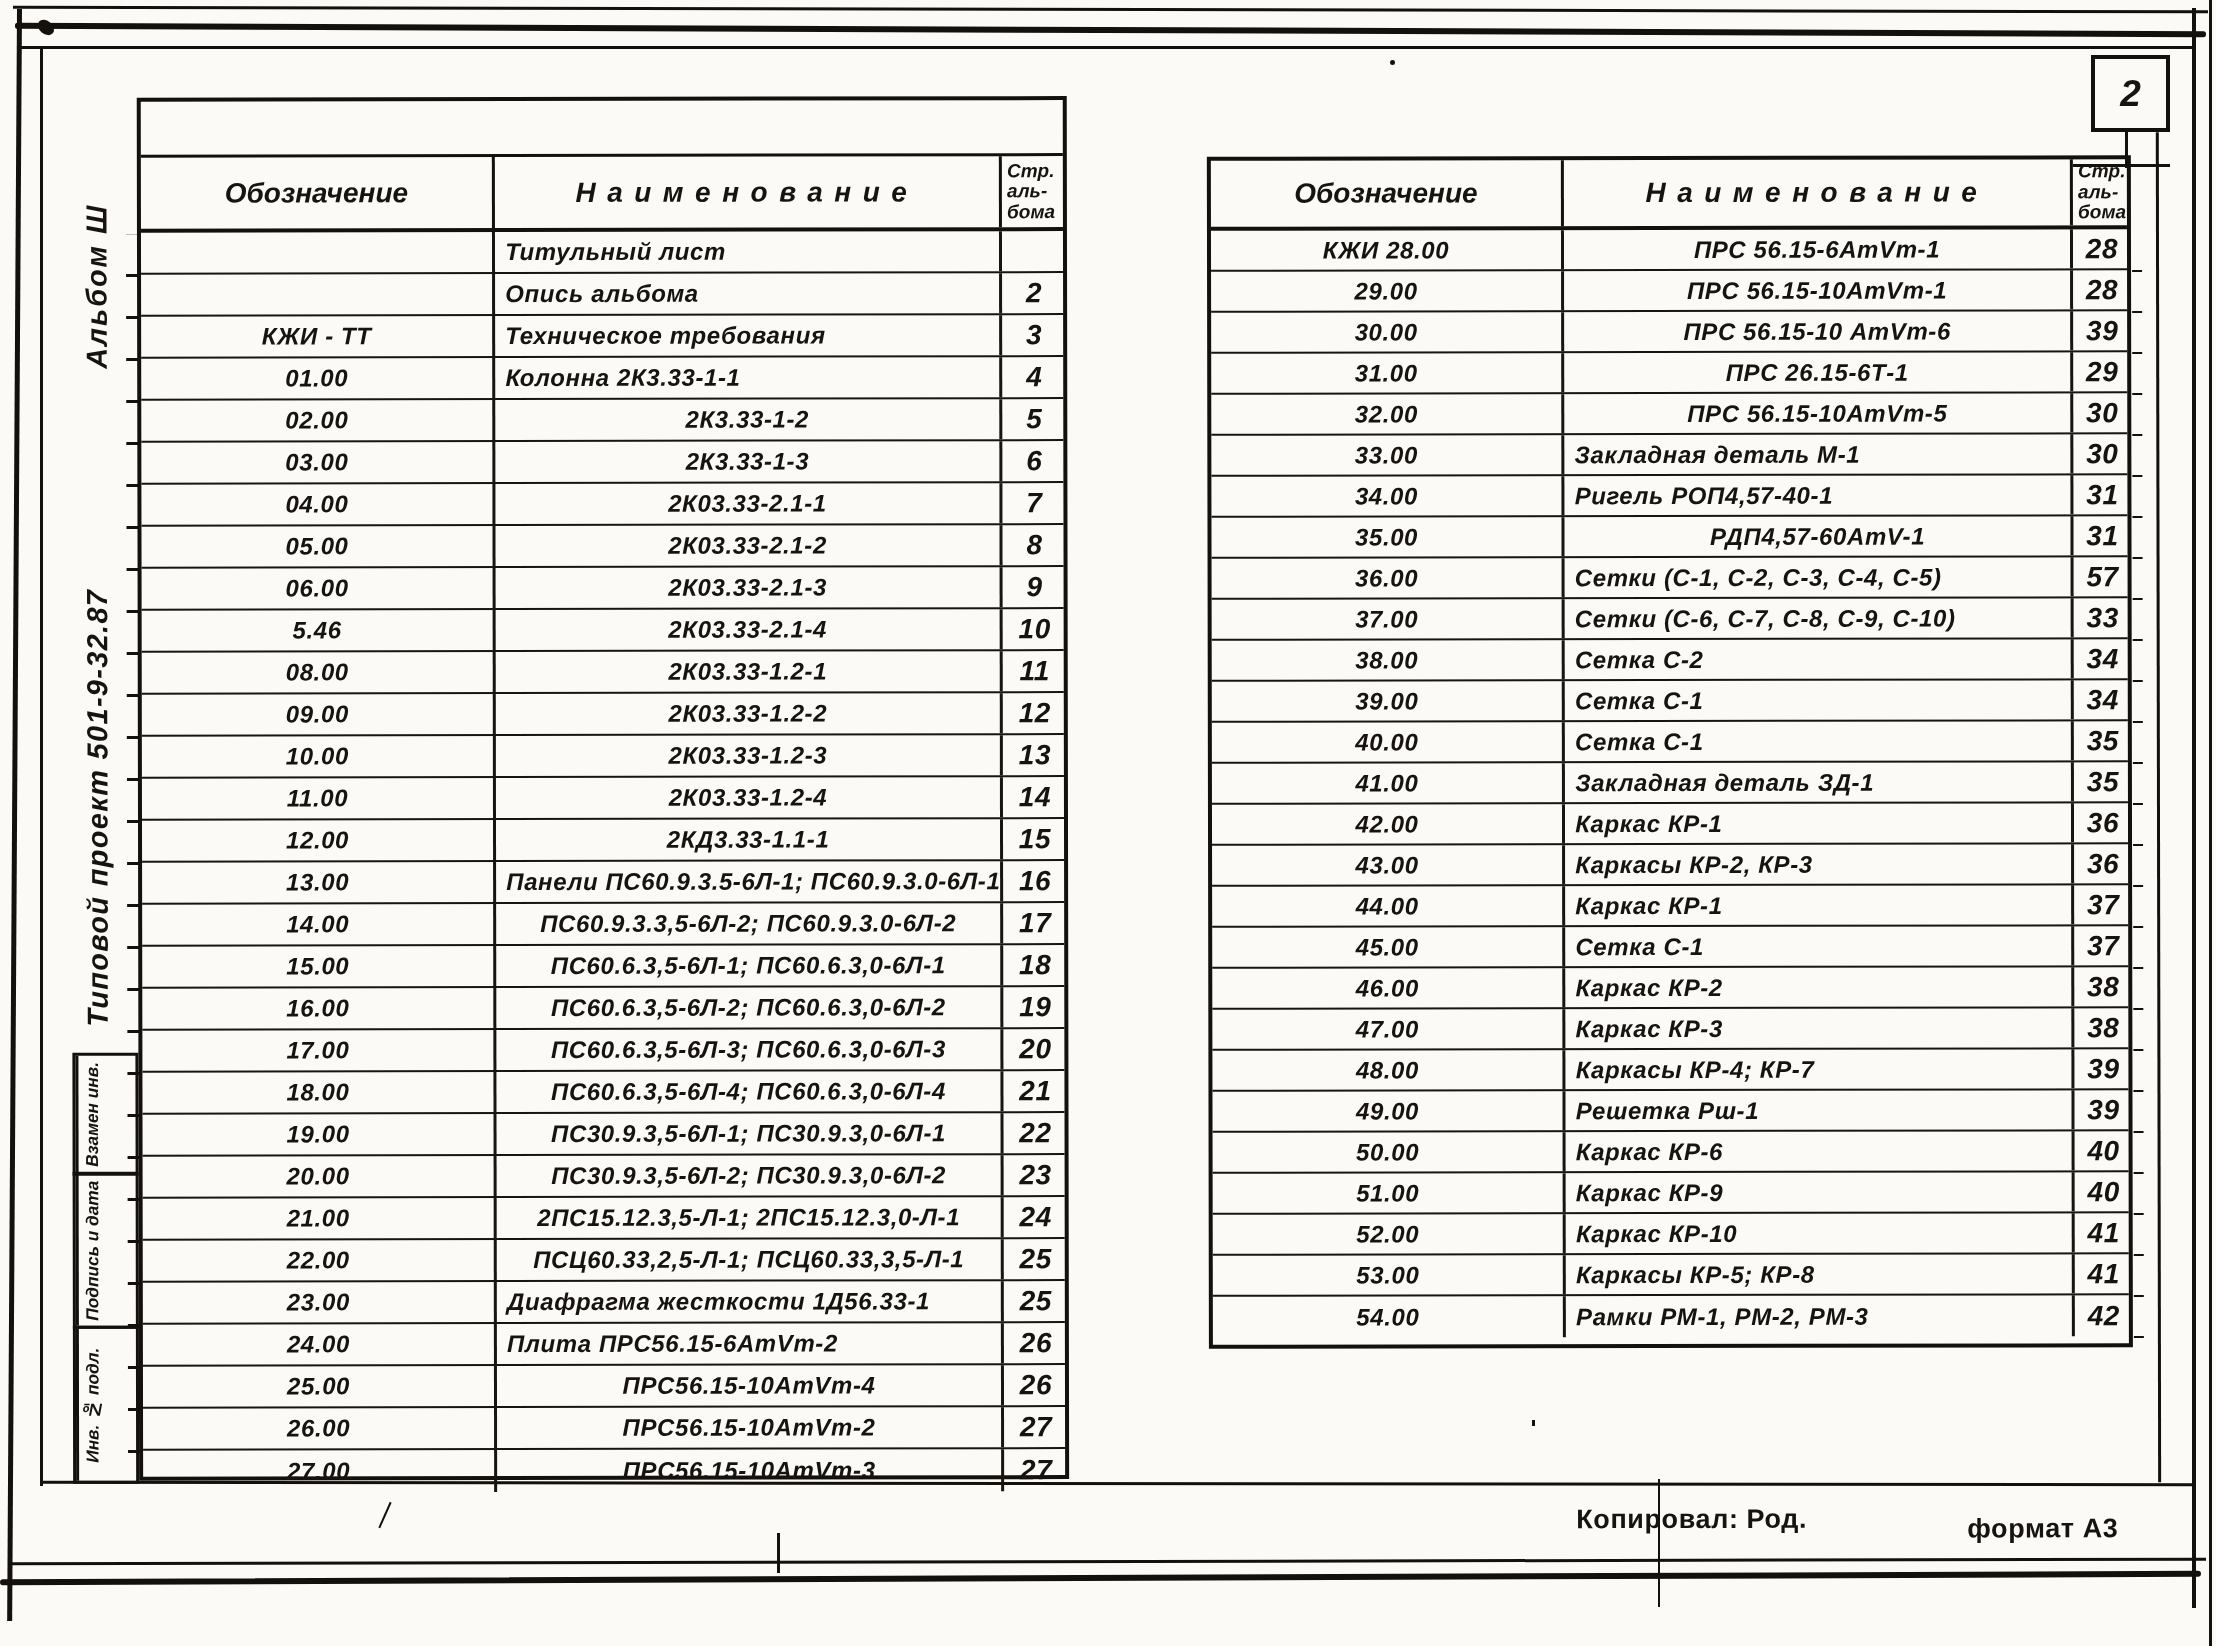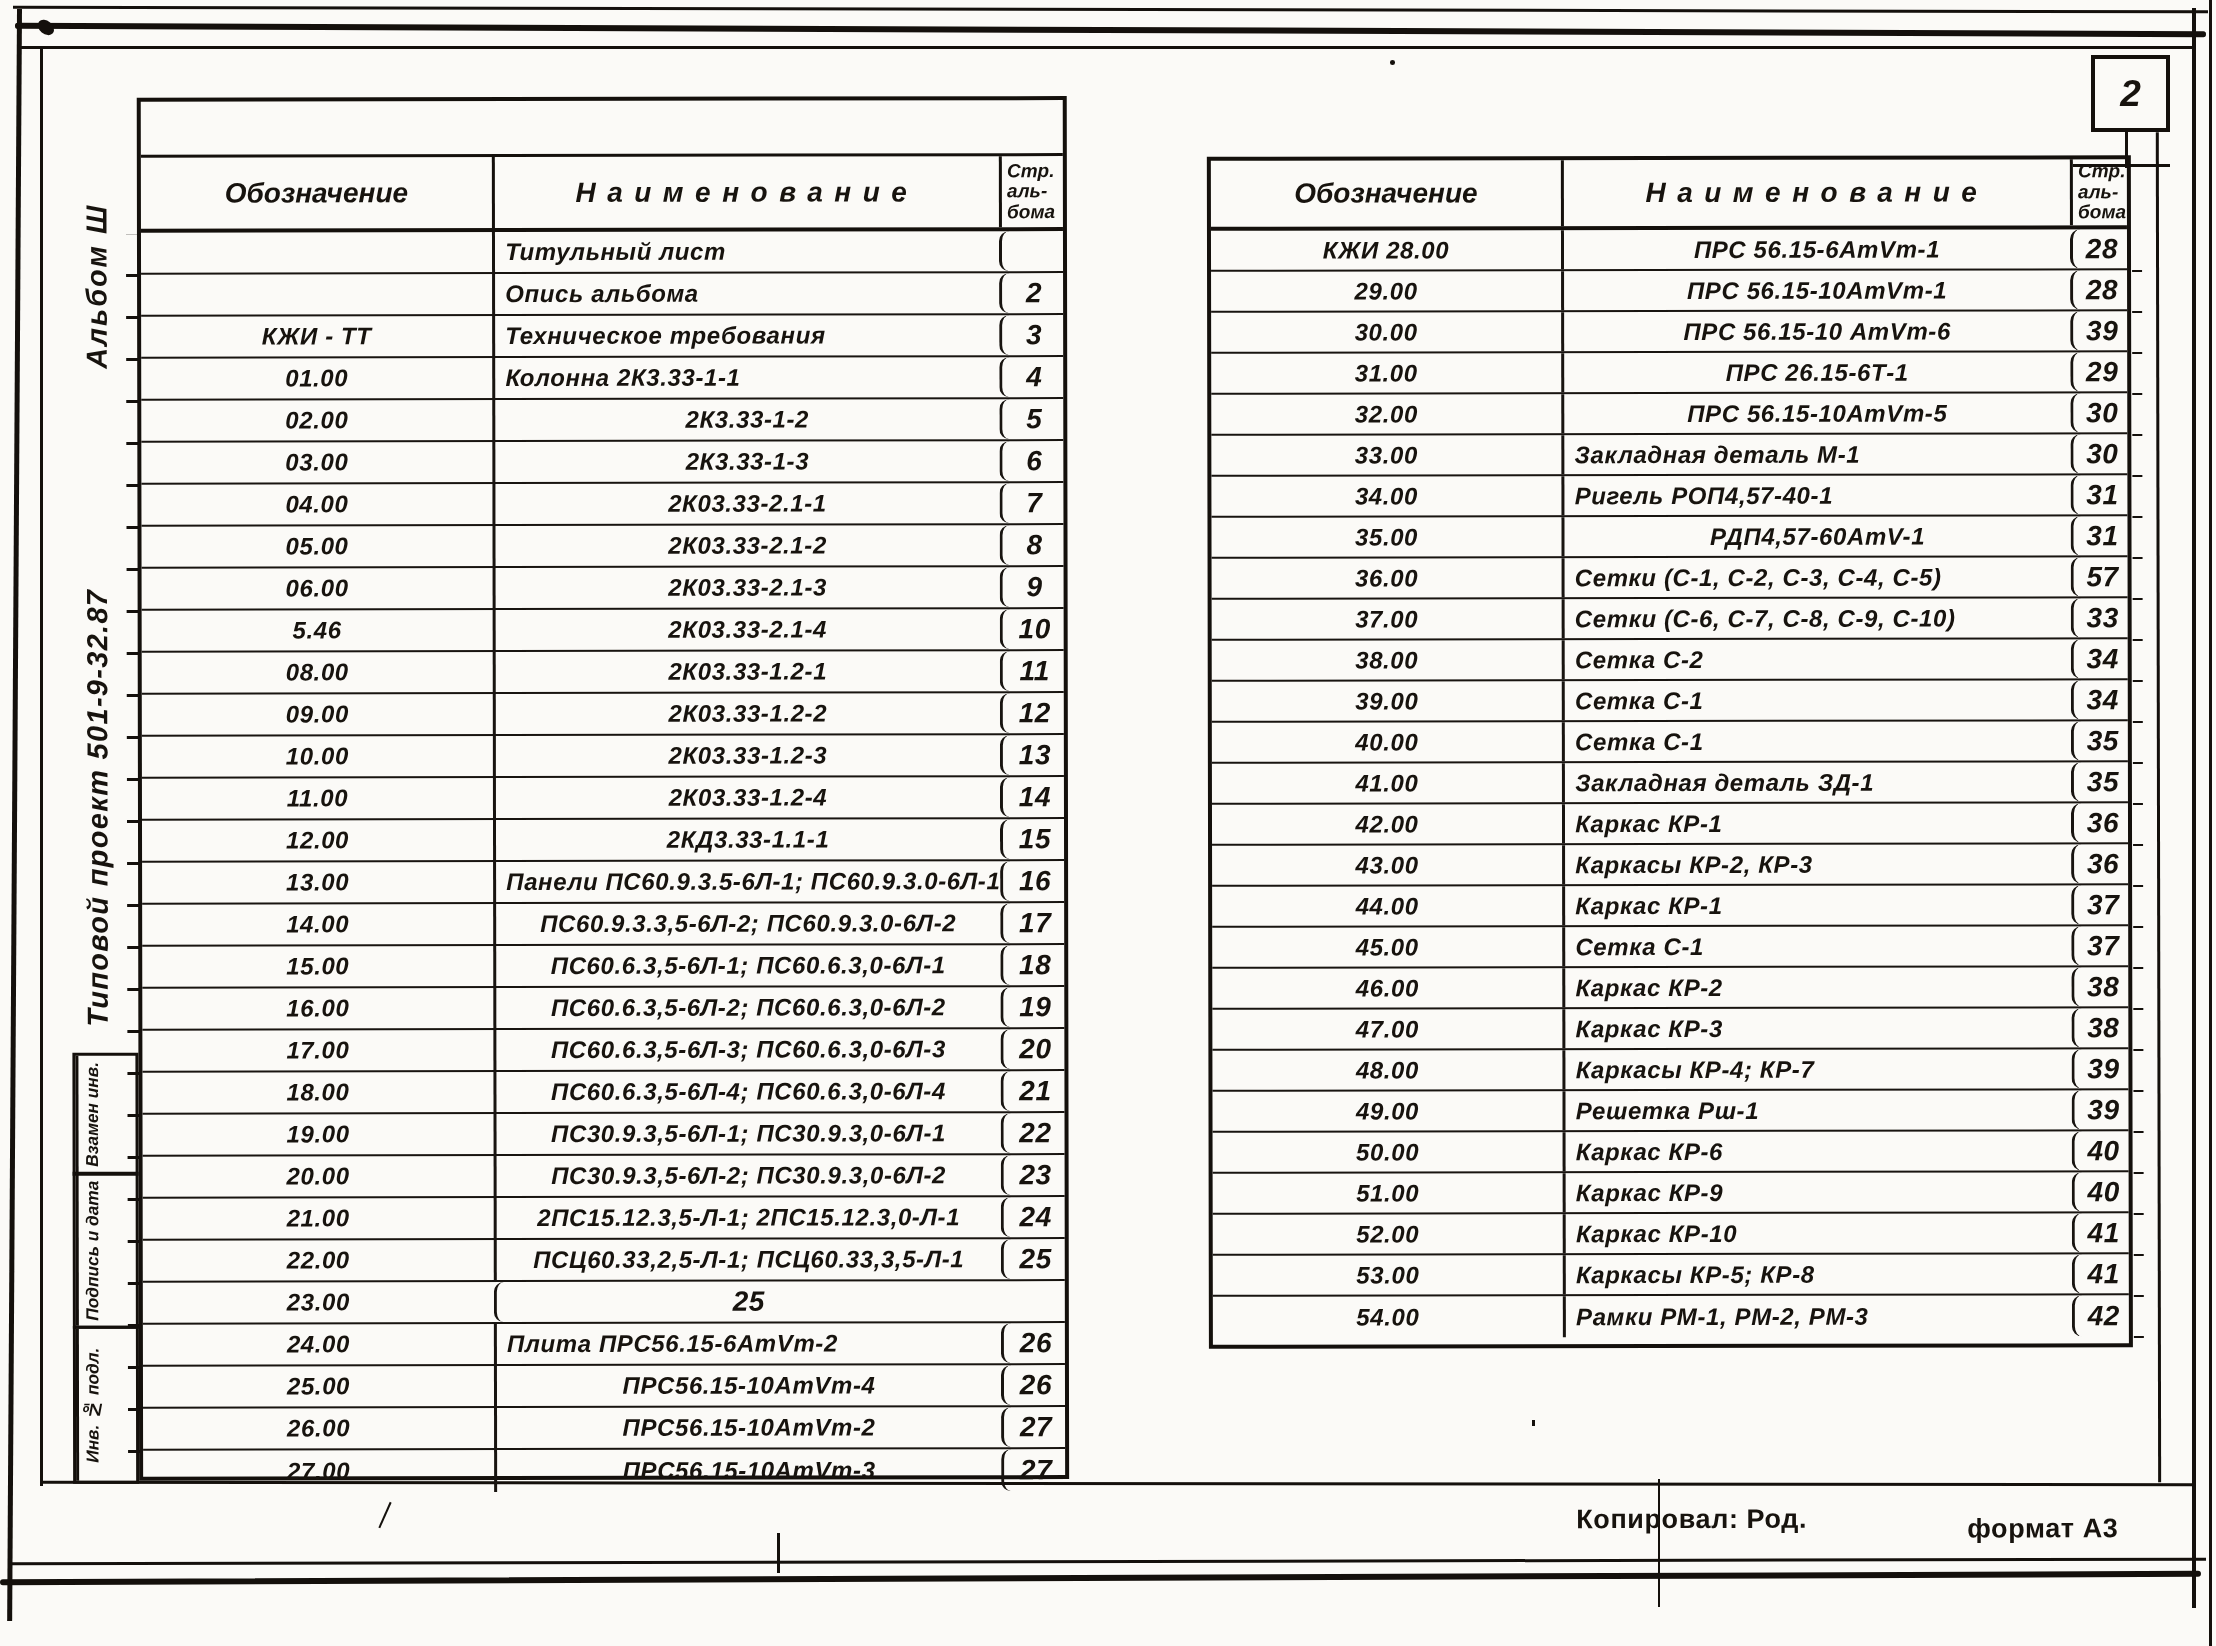--- a/index.html
+++ b/index.html
@@ -20,21 +20,21 @@
   .thead .hcell.pg{font-size:19px;line-height:1.08;white-space:pre-line;justify-content:flex-start;
     padding-left:5.1px;letter-spacing:0;font-weight:700;}
   .thead .hcell.nm{letter-spacing:11.5px;}
   .hcell + .hcell{border-left:3.8px solid #14100c;}
   .row{display:grid;box-sizing:border-box;border-bottom:2.6px solid #181410;}
   .row:last-child{border-bottom:none;}
   .cell{display:flex;align-items:center;justify-content:center;box-sizing:border-box;
     font-style:italic;font-weight:700;font-size:24px;letter-spacing:0.6px;white-space:nowrap;overflow:hidden;}
   .cell + .cell{border-left:3.2px solid #181410;}
   .cell.left{justify-content:flex-start;padding-left:10.2px;}
-  .cell.pgv{font-size:28px;font-weight:700;border-radius:10px;}
+  .cell.pgv{font-size:28px;font-weight:700;}
   .lt .thead,.lt .row{grid-template-columns:351px 507px 67px;}
   .rt .thead,.rt .row{grid-template-columns:350px 509px 61px;}
   .lt .row{height:42px;}
   .rt .row{height:41px;}
   
   .vtext{position:absolute;display:flex;align-items:center;justify-content:center;
     writing-mode:vertical-rl;transform:rotate(180deg);
     font-style:italic;font-weight:700;white-space:nowrap;}
   
   .stamp{position:absolute;border:3.2px solid #14100c;box-sizing:border-box;}
@@ -227,20 +227,21 @@
             <div class="cell">2ПС15.12.3,5-Л-1; 2ПС15.12.3,0-Л-1</div>
             <div class="cell pgv">24</div>
           </div>
           <div class="row">
             <div class="cell">22.00</div>
             <div class="cell">ПСЦ60.33,2,5-Л-1; ПСЦ60.33,3,5-Л-1</div>
             <div class="cell pgv">25</div>
           </div>
           <div class="row">
             <div class="cell">23.00</div>
+            <div class="cell left">Диафрагма жесткости 1Д56.33-1</div>
             <div class="cell pgv">25</div>
           </div>
           <div class="row">
             <div class="cell">24.00</div>
             <div class="cell left">Плита   ПРС56.15-6АтVт-2</div>
             <div class="cell pgv">26</div>
           </div>
           <div class="row">
             <div class="cell">25.00</div>
             <div class="cell">ПРС56.15-10АтVт-4</div>

